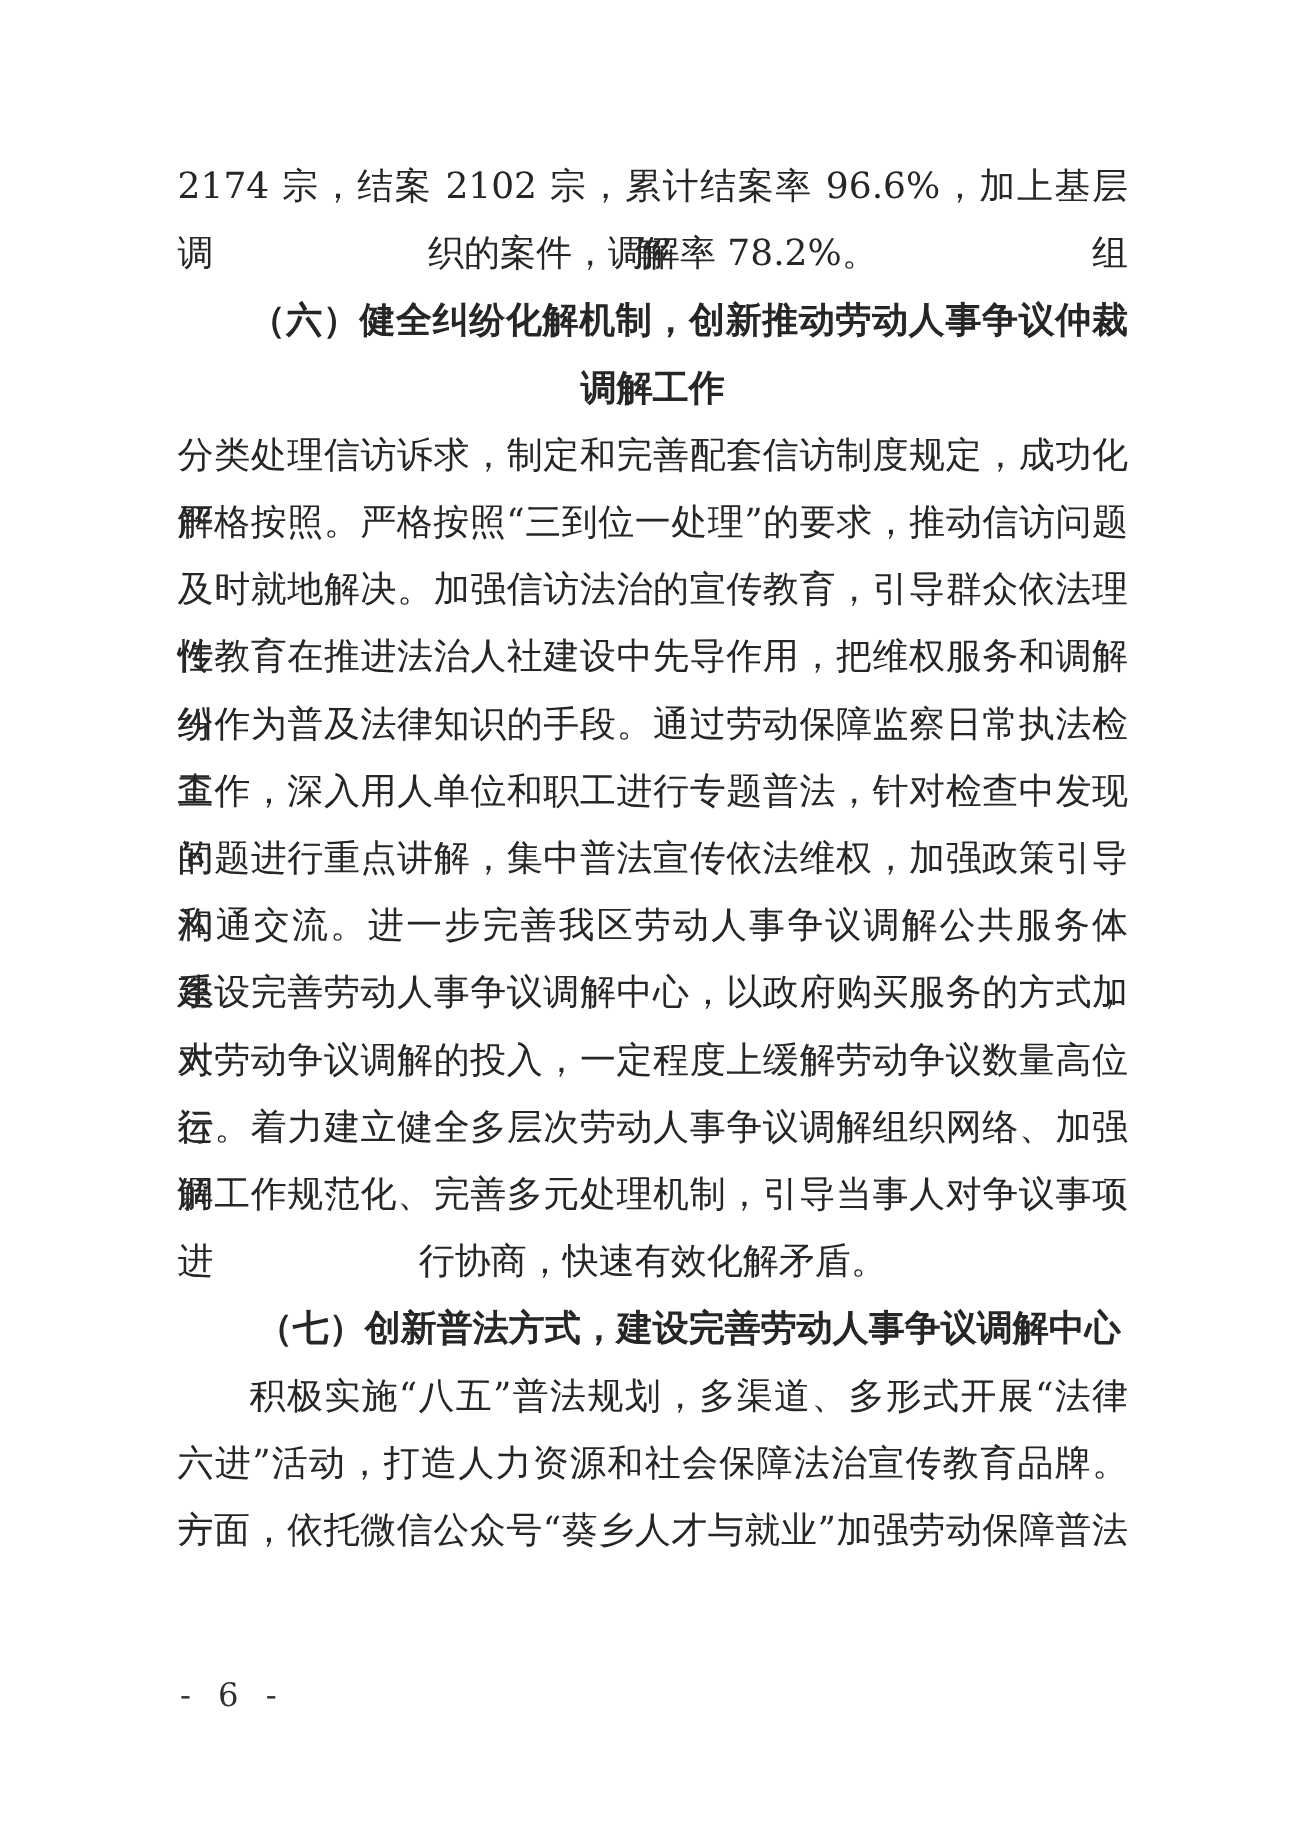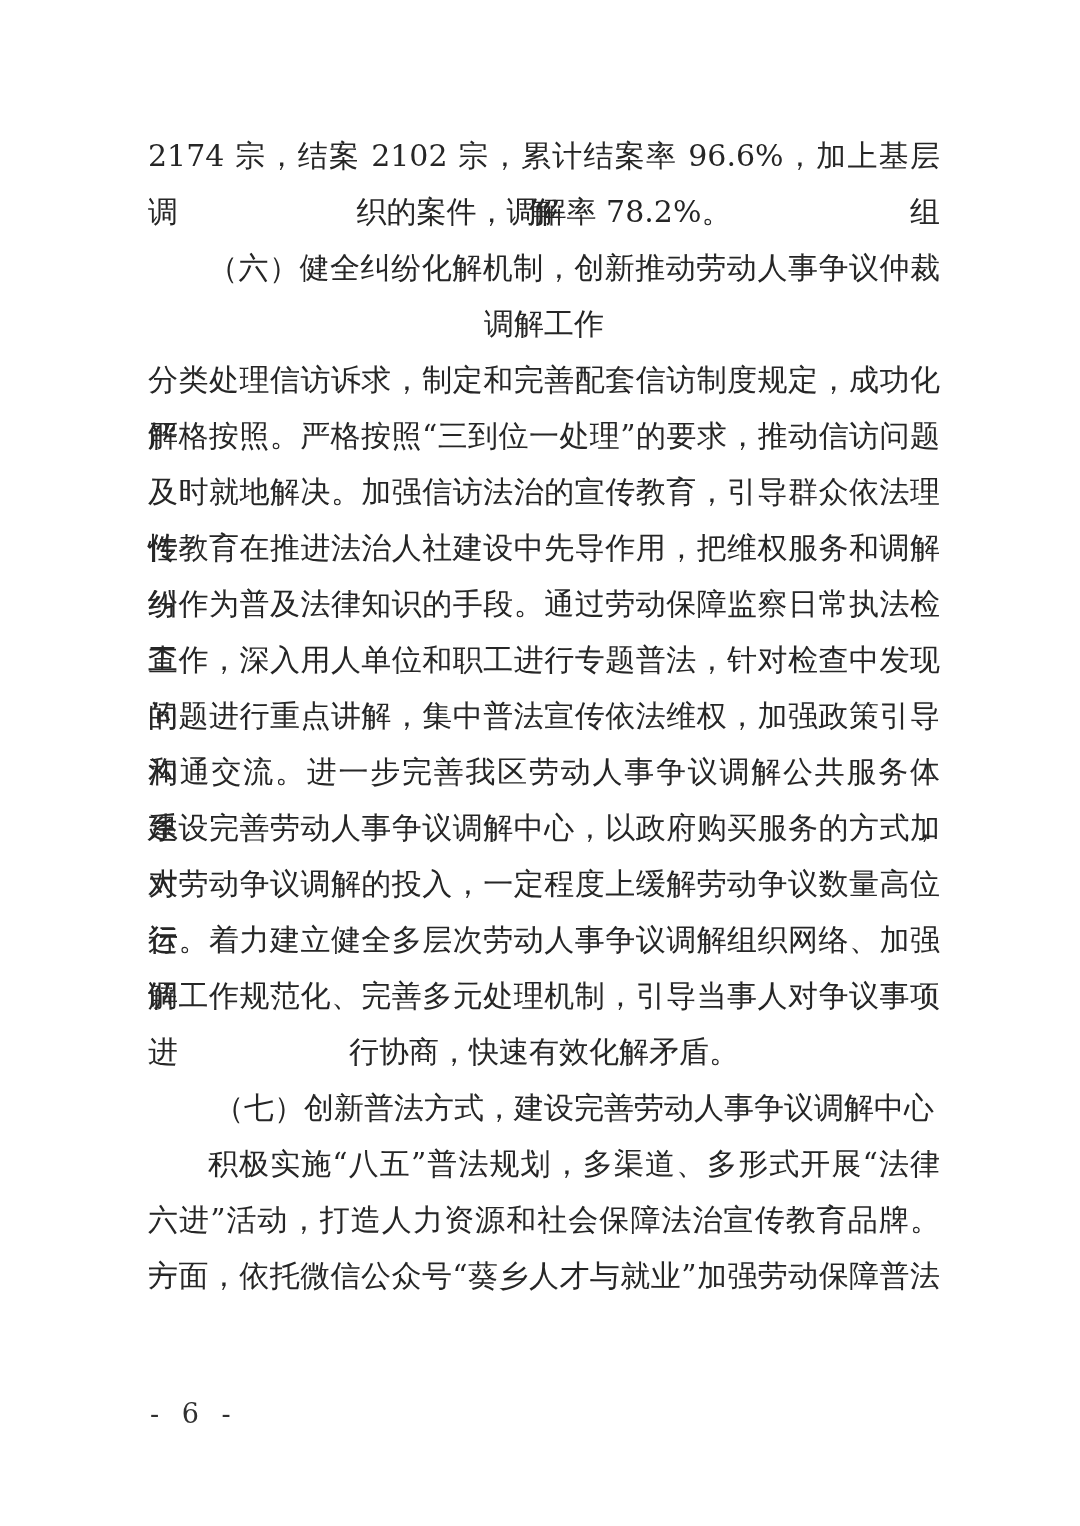--- a/index.html
+++ b/index.html
@@ -34,21 +34,21 @@
     text-align: center;
   }
   .fill {
     text-align: justify;
     text-align-last: justify;
   }
   .ind {
     text-indent: 60px;
   }
   .bold {
-    font-weight: normal;
+    font-weight: bold;
   }
   .page-number {
     position: absolute;
     left: 150px;
     top: 1394px;
     font-size: 27px;
     line-height: 40px;
     letter-spacing: 7px;
     color: #303030;
   }

